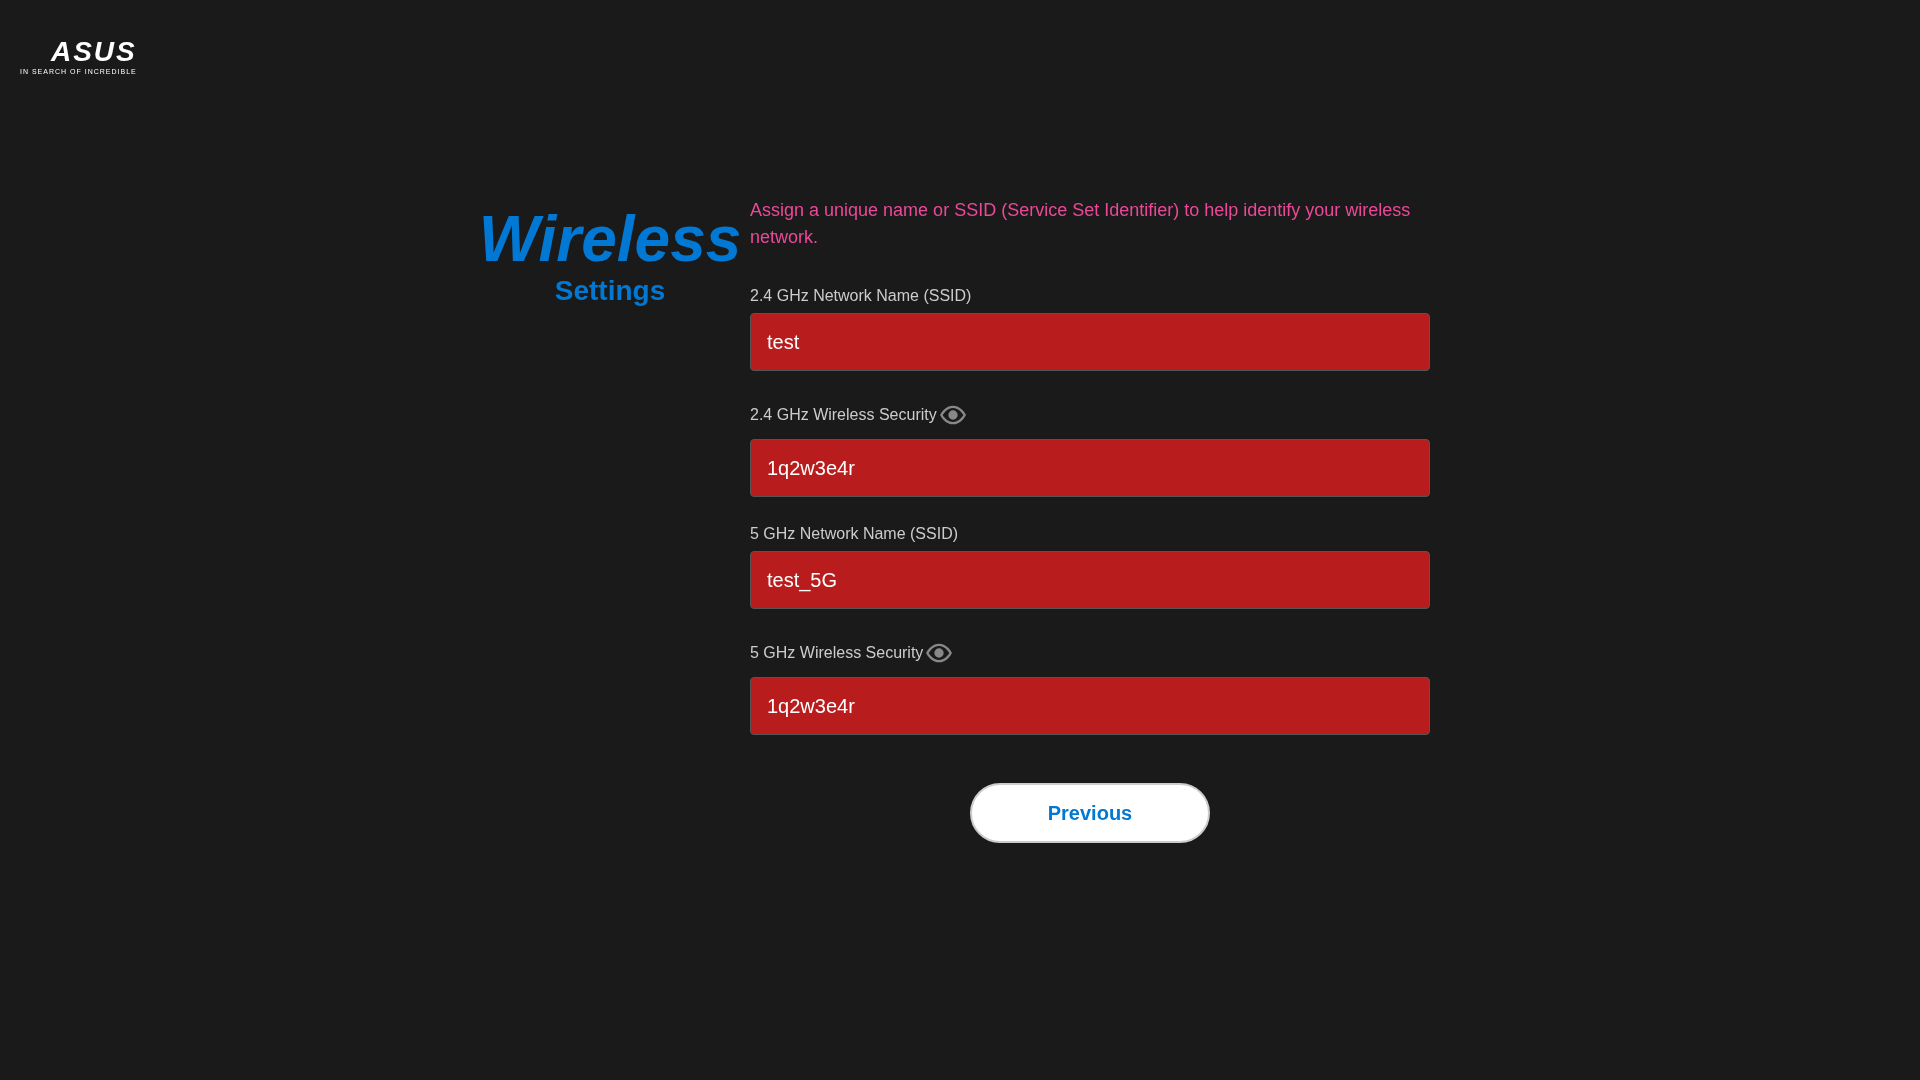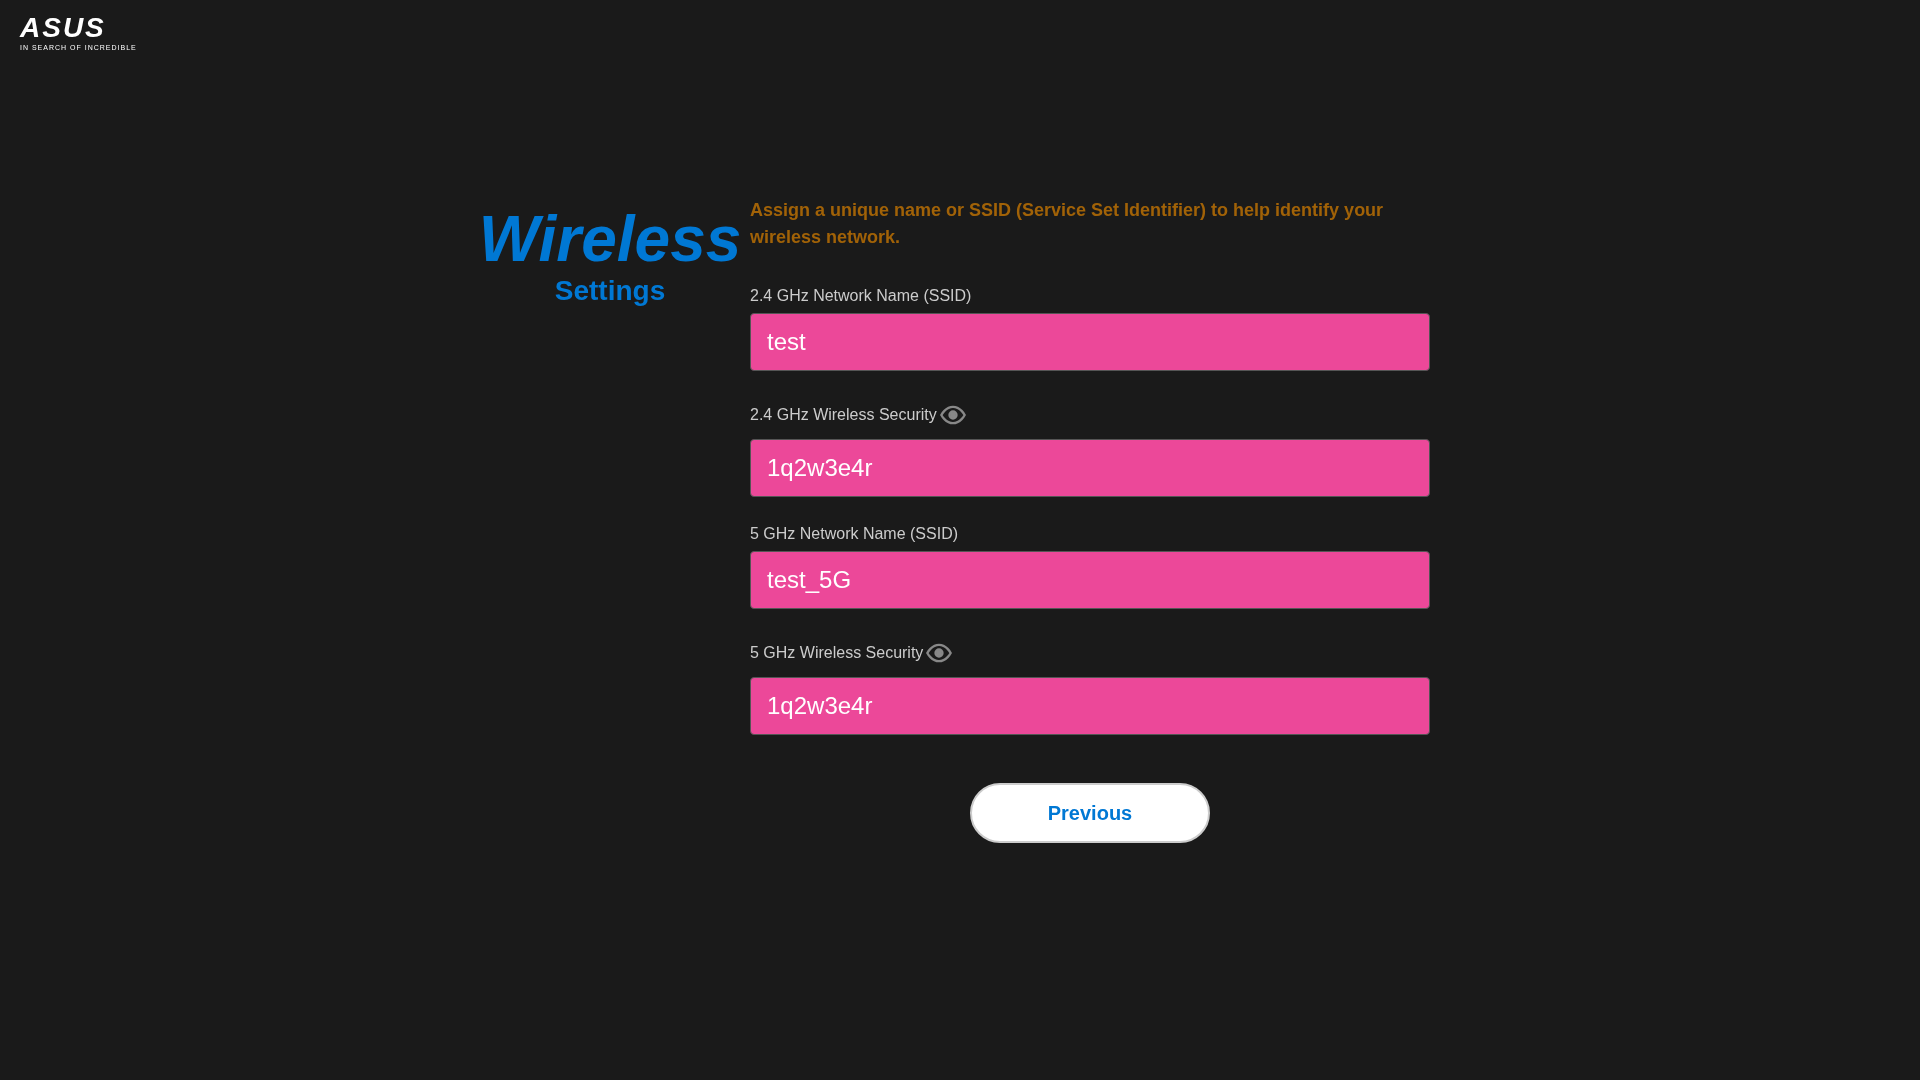--- a/index.html
+++ b/index.html
@@ -24,25 +24,25 @@
       width: 1920px;
       height: 1080px;
       position: relative;
       display: flex;
       align-items: center;
       justify-content: center;
     }
 
     .logo {
       position: absolute;
-      top: 12px;
+      top: 36px;
       left: 20px;
       display: flex;
       flex-direction: column;
-      align-items: flex-start;
+      align-items: flex-end;
     }
 
     .logo-text {
       font-size: 28px;
       font-weight: 900;
       color: #ffffff;
       letter-spacing: 2px;
       font-style: italic;
     }
 
@@ -87,24 +87,24 @@
 
     .right-panel {
       flex: 1;
       display: flex;
       flex-direction: column;
       gap: 28px;
     }
 
     .description {
       font-size: 18px;
-      color: #a16207;
+      color: #ec4899;
       line-height: 1.5;
       margin-bottom: 8px;
-      font-weight: 700;
+      font-weight: 400;
       max-width: 680px;
     }
 
     .form-group {
       display: flex;
       flex-direction: column;
       gap: 8px;
     }
 
     .field-label {
@@ -115,25 +115,25 @@
 
     .field-row {
       display: flex;
       align-items: center;
       gap: 0;
     }
 
     .field-input {
       width: 680px;
       height: 58px;
-      background-color: #ec4899;
+      background-color: #b91c1c;
       border: 1px solid #555555;
       border-radius: 4px;
       color: #ffffff;
-      font-size: 24px;
+      font-size: 20px;
       padding: 0 16px;
       outline: none;
     }
 
     .eye-icon {
       width: 32px;
       height: 32px;
       cursor: pointer;
       display: flex;
       align-items: center;

